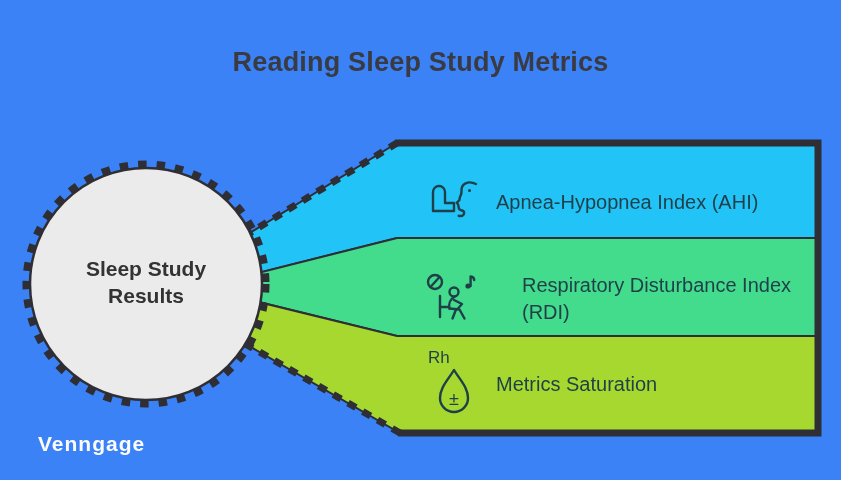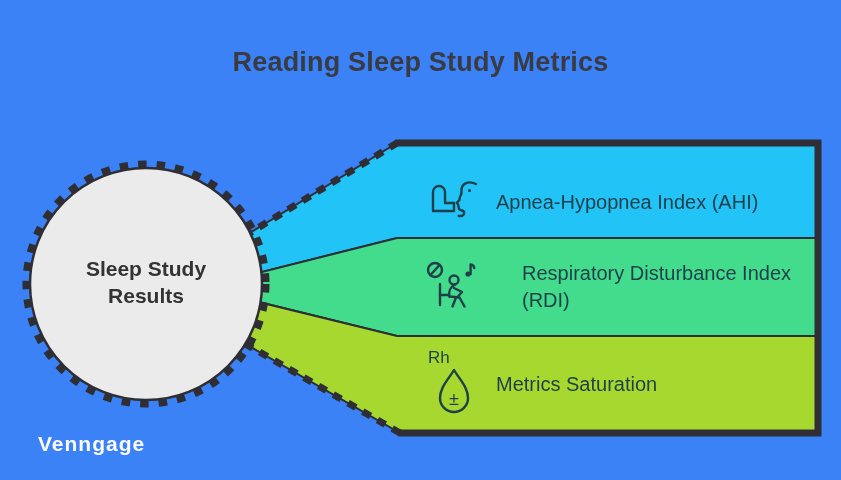--- a/index.html
+++ b/index.html
@@ -16,21 +16,21 @@
   .outline-solid{fill:none;stroke:#2E2E34;stroke-width:7;}
   .outline-dashed{fill:none;stroke:#2E2E34;stroke-width:7;stroke-dasharray:9 8;}
   .ring{fill:none;stroke:#2E2E34;stroke-width:8;stroke-dasharray:8.5 10;}
   .hub{fill:#EBEBEB;stroke:#2E2E34;stroke-width:2.5;}
   .hub-label{
     position:absolute;left:66px;top:256px;width:160px;text-align:center;
     font-size:21px;font-weight:bold;color:#333;line-height:1.28;
   }
   .band-row{position:absolute;left:424px;width:392px;display:flex;align-items:center;gap:14px;}
   .row-ahi{top:155px;height:95px;}
-  .row-rdi{top:238px;height:98px;gap:40px;}
+  .row-rdi{top:250px;height:98px;gap:40px;}
   .row-oxy{top:336px;height:97px;text-align:right;}
   .icon-box{width:58px;flex:0 0 58px;display:flex;align-items:center;justify-content:center;}
   .band-label{font-size:20px;color:#1F3F49;line-height:1.35;}
   .icon-stroke{fill:none;stroke:#1F3F49;stroke-width:2.4;stroke-linecap:round;stroke-linejoin:round;}
   .icon-fill{fill:#1F3F49;stroke:none;}
   .icon-text{fill:#1F3F49;font-family:"Liberation Sans",sans-serif;}
   .watermark{
     position:absolute;left:38px;top:432px;font-size:21px;font-weight:bold;
     color:#FCFCFC;letter-spacing:1px;
   }

